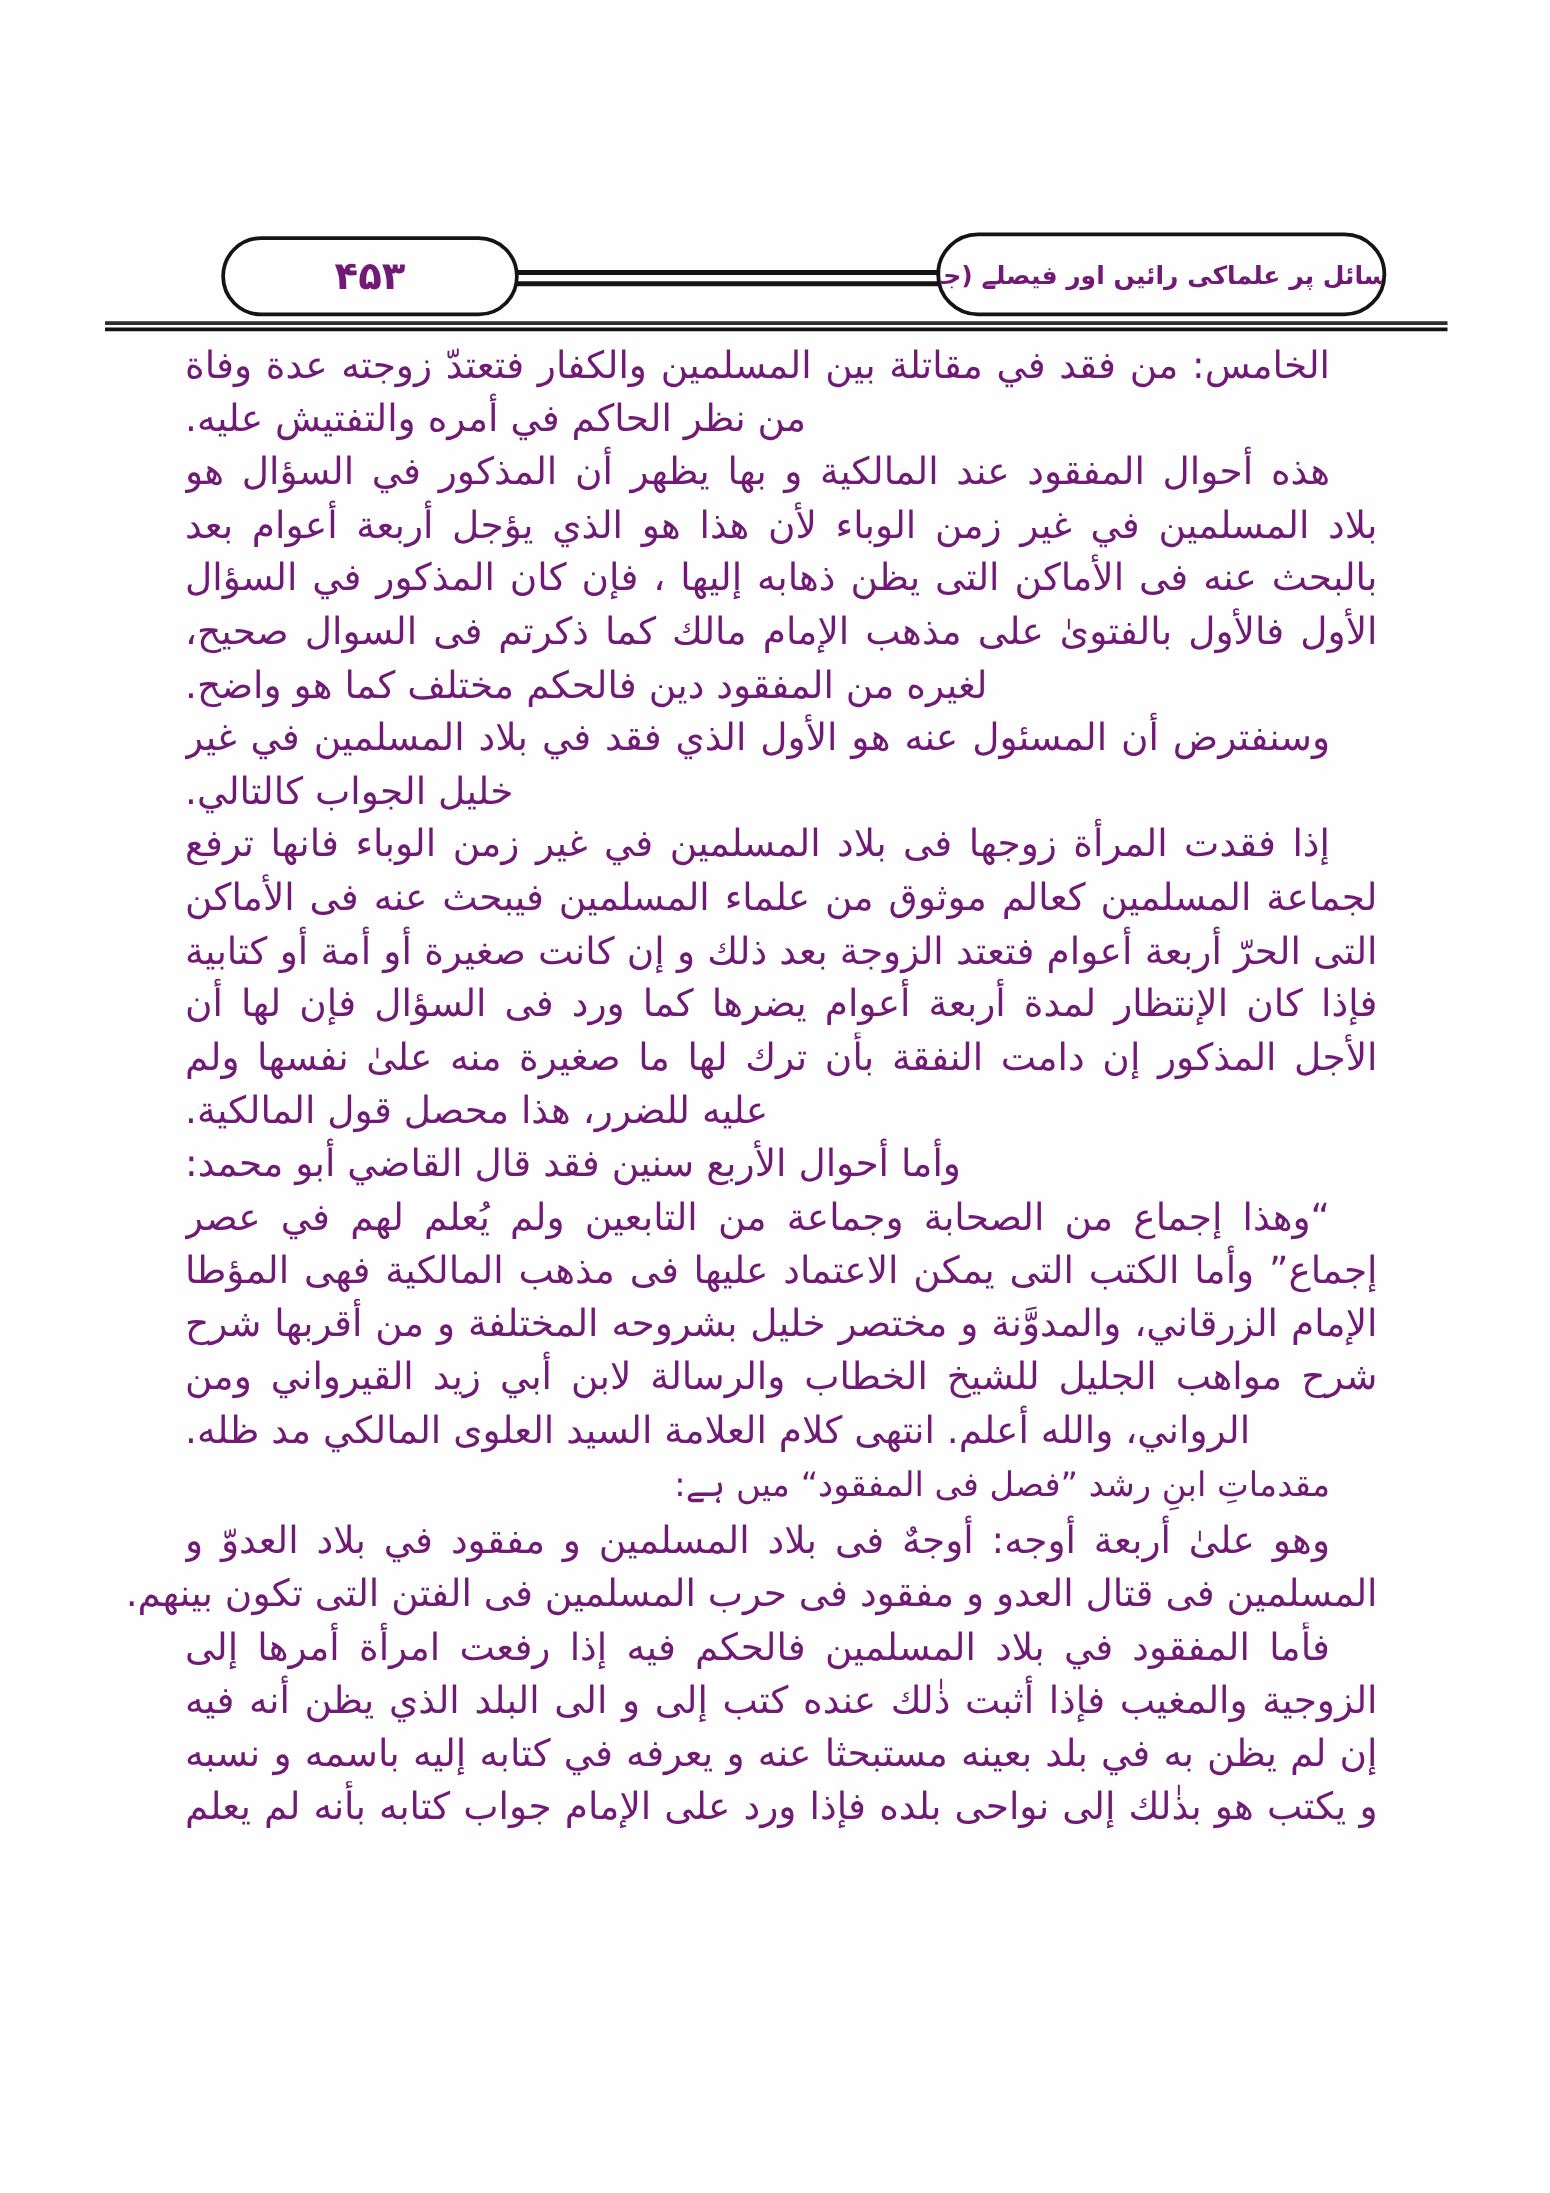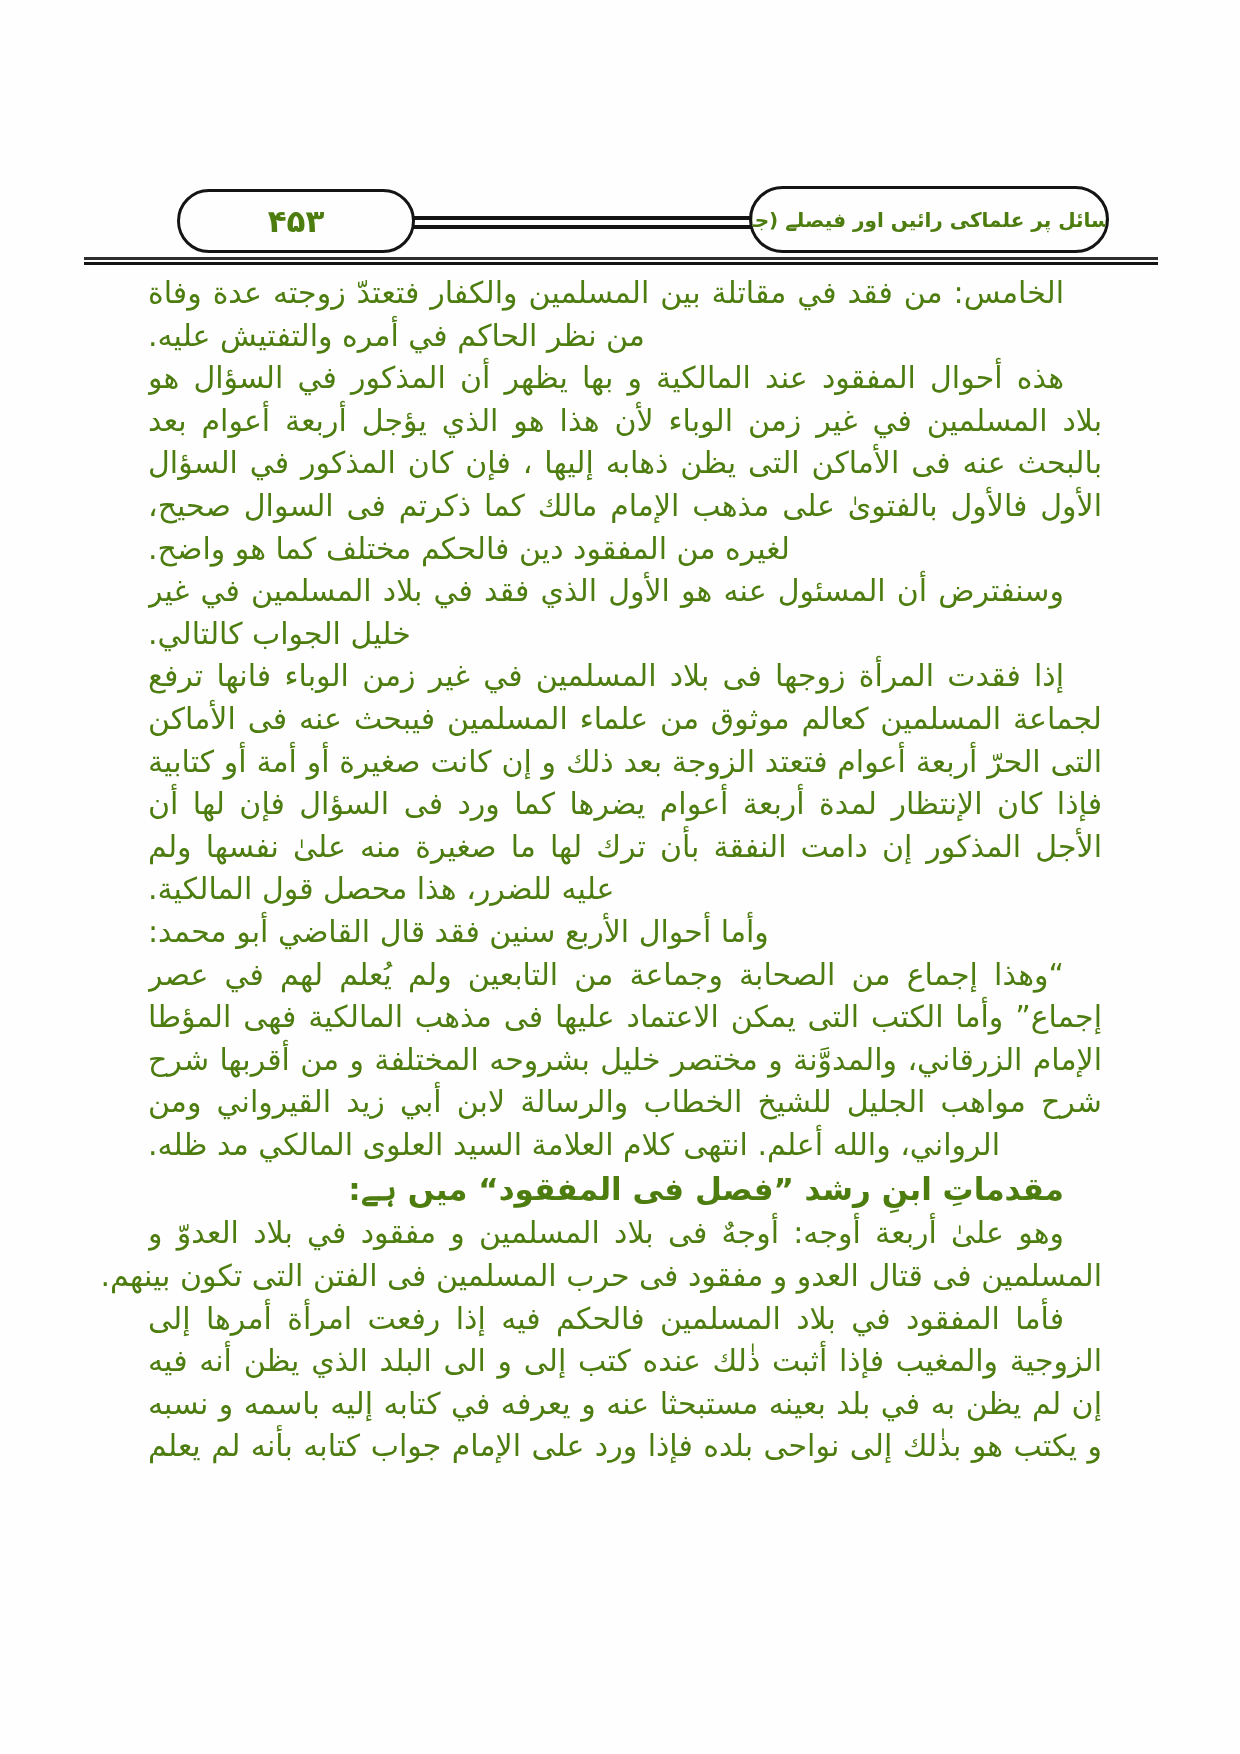--- a/index.html
+++ b/index.html
@@ -3,21 +3,21 @@
 <meta charset="utf-8">
 <style>
   * { margin:0; padding:0; box-sizing:border-box; }
   html,body { background:#e9e9e9; }
   .page {
     position:relative;
     width:1240px; height:1754px;
     margin:0 auto;
     background:#fefefe;
     font-family:"DejaVu Sans","Liberation Sans",sans-serif;
-    color:#4d7c0f;
+    color:#701a75;
     overflow:hidden;
   }
   
   .num-badge {
     position:absolute; left:177px; top:189px;
     width:238px; height:64px;
     border:3.5px solid #141414; border-radius:34px;
     background:#fefefe; z-index:2;
     display:flex; align-items:center; justify-content:center;
     font-size:31px; font-weight:bold;
@@ -58,22 +58,22 @@
   .line.full {
     white-space:normal;
     text-align:justify;
     text-align-last:justify;
     text-justify:inter-word;
     overflow:hidden;
   }
   .line.end { text-align:left; }
   .line.ind { padding-right:38px; }
   .line.heading {
-    font-weight:bold;
-    font-size:31px;
+    font-weight:normal;
+    font-size:27px;
     height:46px; line-height:46px;
   }
 </style>
 </head>
 <body>
 
 <div class="page">
 
   <div class="num-badge">
     <span>۴۵۳</span>

